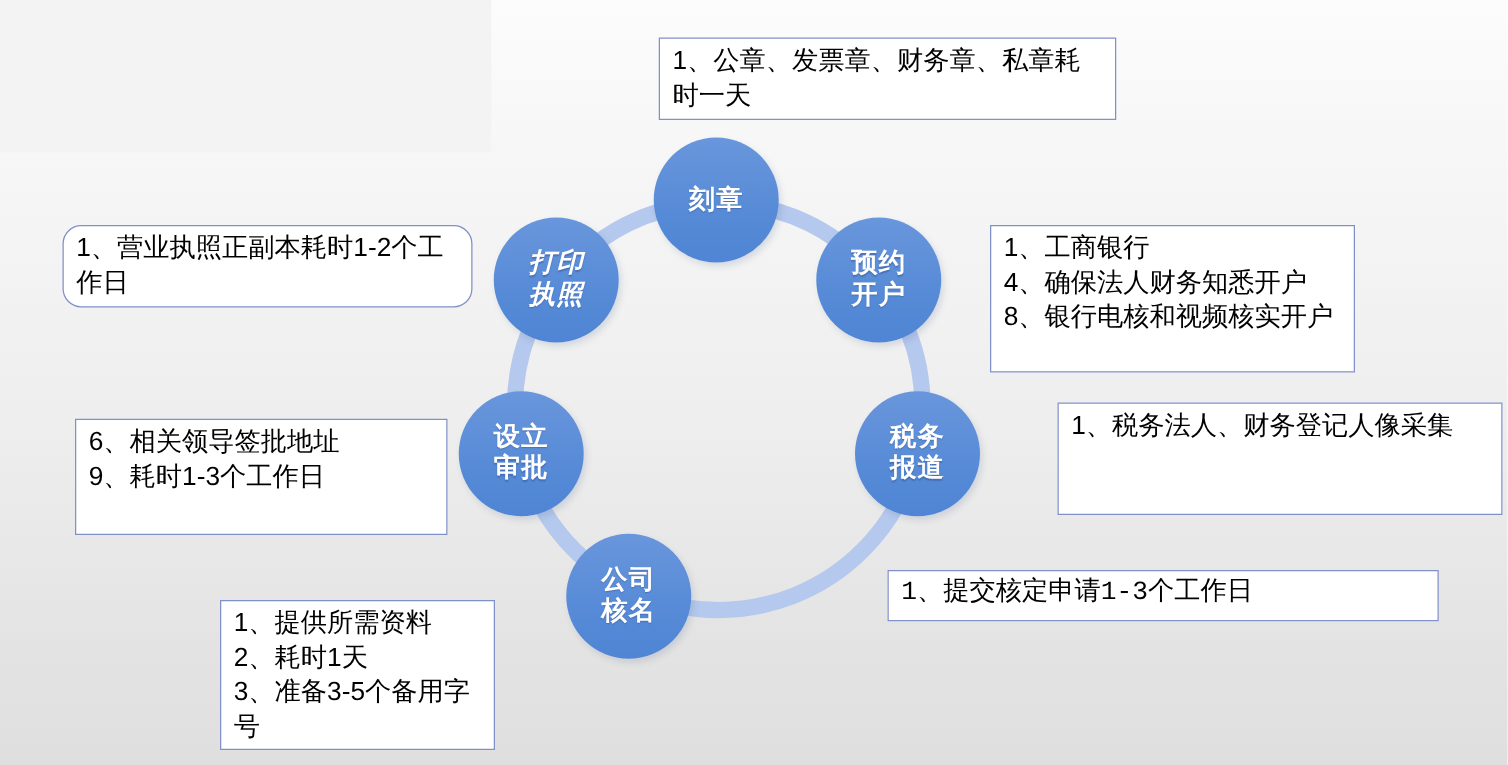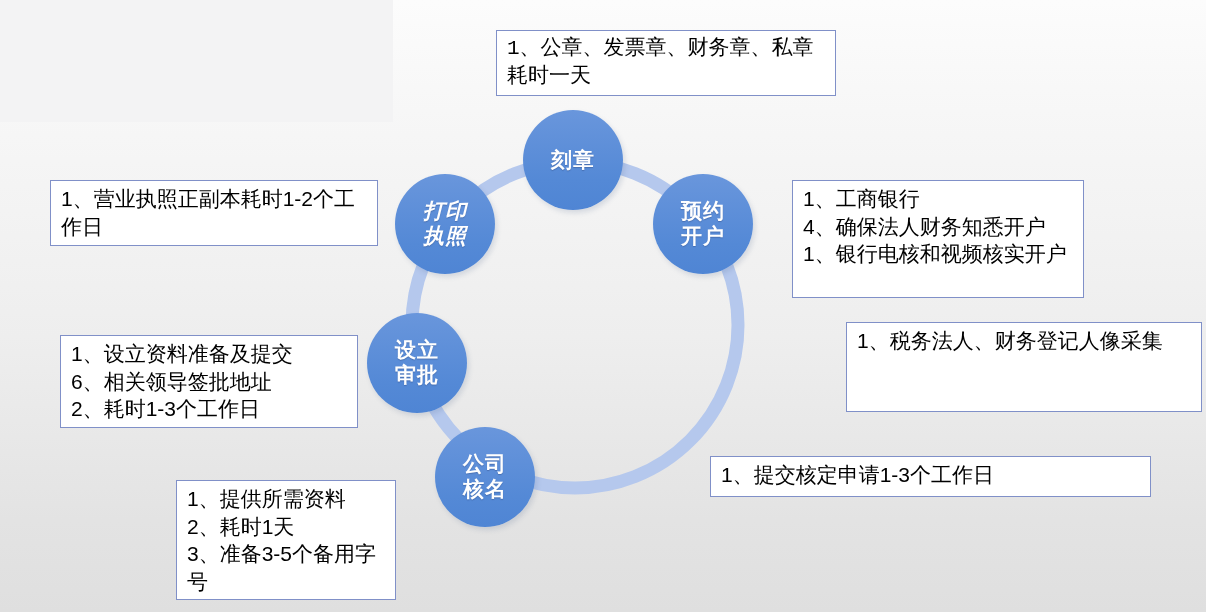--- a/index.html
+++ b/index.html
@@ -49,69 +49,74 @@
     </div>
   </div>
 
   <div class="node" style="left:653px;top:174px;">
     <div class="node-label">
       <span>预约</span>
       <span>开户</span>
     </div>
   </div>
 
+  <div class="node" style="left:684px;top:313px;">
+    <div class="node-label">
+      <span>税务</span>
+      <span>报道</span>
+    </div>
+  </div>
 
 
-  <div class="node" style="left:435px;top:427px;">
+  <div class="node" style="left:453px;top:427px;">
     <div class="node-label">
       <span>公司</span>
       <span>核名</span>
     </div>
   </div>
 
   <div class="node" style="left:367px;top:313px;">
     <div class="node-label">
       <span>设立</span>
       <span>审批</span>
     </div>
   </div>
 
   <div class="node" style="left:395px;top:174px;font-style:italic;">
     <div class="node-label">
       <span>打印</span>
       <span>执照</span>
     </div>
   </div>
 
-  <div class="note" style="left:496px;top:30px;width:340px;min-height:66px;font-family:Liberation Mono, monospace;">
+  <div class="note" style="left:527px;top:30px;width:366px;min-height:66px;">
     <div class="note-item">1、公章、发票章、财务章、私章耗时一天</div>
   </div>
 
-  <div class="note" style="left:50px;top:180px;width:328px;min-height:66px;">
+  <div class="note" style="left:50px;top:180px;width:328px;min-height:66px;border-radius:15px;">
     <div class="note-item">1、营业执照正副本耗时1-2个工作日</div>
   </div>
 
   <div class="note" style="left:792px;top:180px;width:292px;min-height:118px;">
     <div class="note-item">1、工商银行</div>
     <div class="note-item">4、确保法人财务知悉开户</div>
-    <div class="note-item">1、银行电核和视频核实开户</div>
+    <div class="note-item">8、银行电核和视频核实开户</div>
   </div>
 
   <div class="note" style="left:815px;top:322px;width:356px;min-height:90px;margin-left:31px;">
     <div class="note-item">1、税务法人、财务登记人像采集</div>
   </div>
 
-  <div class="note" style="left:710px;top:456px;width:441px;min-height:41px;">
+  <div class="note" style="left:710px;top:456px;width:441px;min-height:41px;font-family:Liberation Mono, monospace;">
     <div class="note-item">1、提交核定申请1-3个工作日</div>
   </div>
 
   <div class="note" style="left:60px;top:335px;width:298px;min-height:93px;">
-    <div class="note-item">1、设立资料准备及提交</div>
     <div class="note-item">6、相关领导签批地址</div>
-    <div class="note-item">2、耗时1-3个工作日</div>
+    <div class="note-item">9、耗时1-3个工作日</div>
   </div>
 
   <div class="note" style="left:176px;top:480px;width:220px;min-height:93px;">
     <div class="note-item">1、提供所需资料</div>
     <div class="note-item">2、耗时1天</div>
     <div class="note-item">3、准备3-5个备用字号</div>
   </div>
 
 </div>
 

